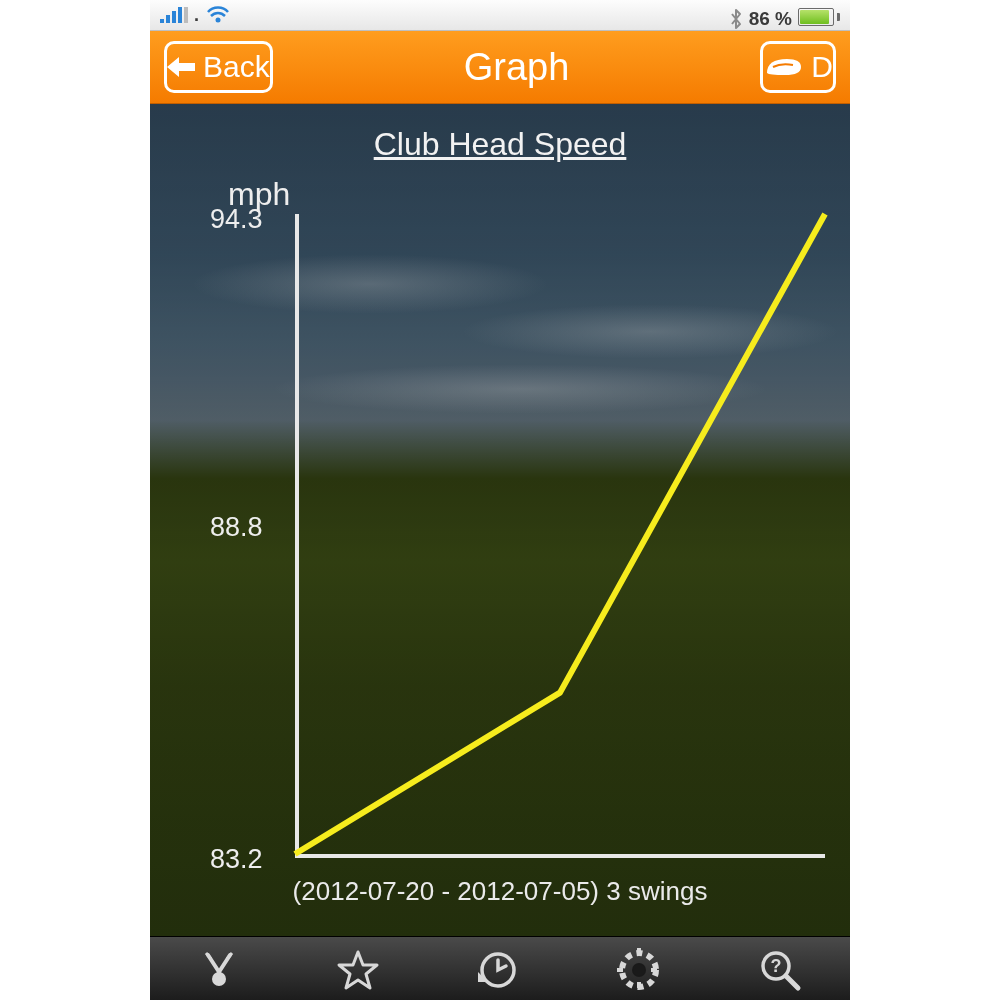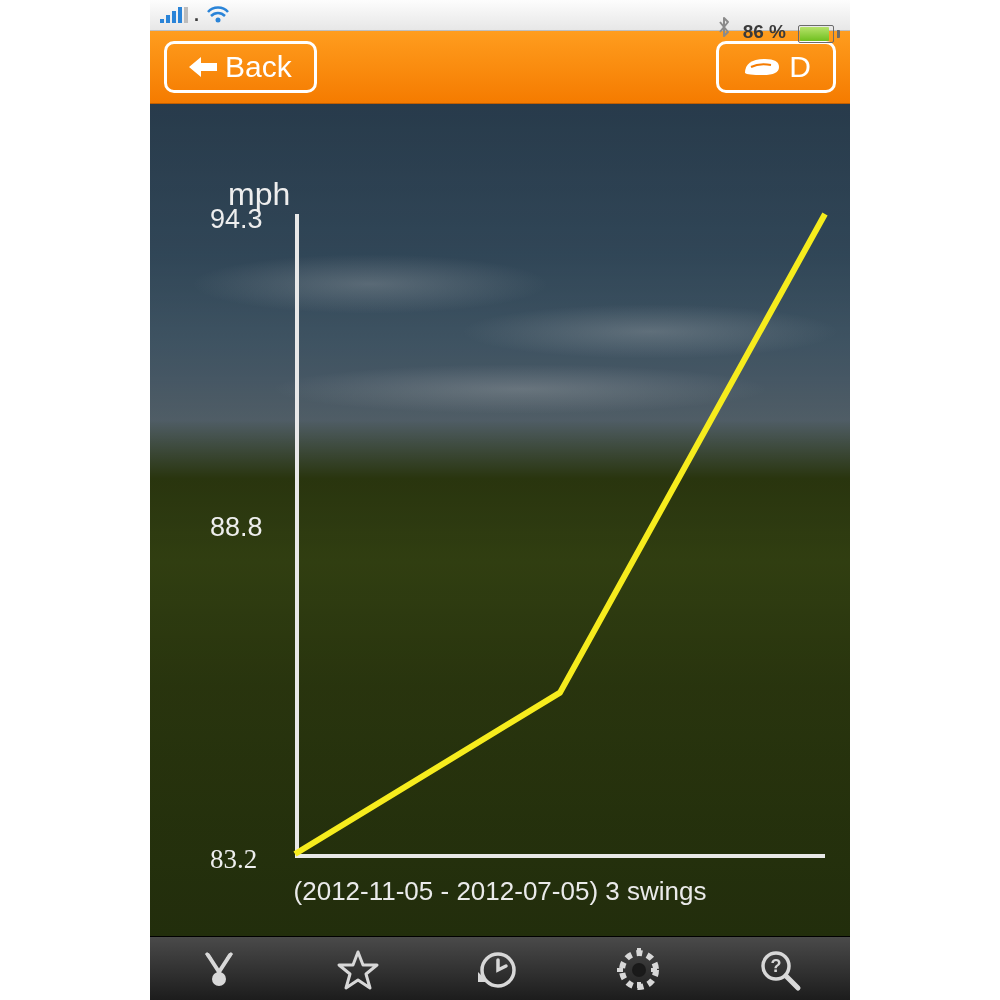--- a/index.html
+++ b/index.html
@@ -36,21 +36,21 @@
   .signal-bars { display:flex; align-items:flex-end; gap:2px; height:16px;}
   .signal-bars span { width:4px; background:#2a84d8; display:block;}
   .signal-bars span:nth-child(1){height:4px;}
   .signal-bars span:nth-child(2){height:8px;}
   .signal-bars span:nth-child(3){height:12px;}
   .signal-bars span:nth-child(4){height:16px;}
   .signal-bars span:nth-child(5){height:16px; background:#bcbcbc;}
   .dot{font-size:18px;color:#3a3a3a;margin-left:-2px;}
   .wifi svg{display:block;}
   .status-center{position:absolute; left:0; right:0; text-align:center; top:5px; font-size:20px; color:#222;}
-  .status-right{position:absolute; right:10px; top:16px; display:flex; align-items:flex-end; gap:12px;}
+  .status-right{position:absolute; right:10px; top:8px; display:flex; align-items:flex-start; gap:6px;}
   .bt{color:#7a7a7a; font-size:20px;}
   .battery{display:flex; align-items:center; gap:3px;}
   .battery-body{width:34px;height:16px;border:1.5px solid #6b6b6b;border-radius:2px;position:relative;}
   .battery-fill{position:absolute;left:1px;top:1px;bottom:1px;width:85%;background:linear-gradient(#b6e26a,#6fbf1f);border-radius:1px;}
   .battery-cap{width:3px;height:8px;background:#6b6b6b;border-radius:0 1px 1px 0;}
   
   .nav-bar{
     height:72px;
     background:linear-gradient(#ff9d1e,#f57b00);
     display:flex;
@@ -58,21 +58,21 @@
     justify-content:space-between;
     padding:0 14px;
     border-bottom:1px solid #c25e00;
   }
   .nav-title{color:#fff;font-size:38px;font-weight:400;text-align:center;flex:1;}
   .nav-btn{
     border:3px solid #fff;
     border-radius:10px;
     color:#fff;
     font-size:30px;
-    padding:6px 22px;
+    padding:6px 0;
     display:flex;
     align-items:center;
     gap:8px;
     background:transparent;
   }
   .club-icon svg{display:block;}
   
   .chart-area{
     position:relative;
     height: 832px;
@@ -157,50 +157,52 @@
 
   <div class="nav-bar">
     <div class="nav-btn">
       <span>
         <svg width="28" height="20" viewBox="0 0 28 20">
             <path d="M12 0 L0 10 L12 20 L12 14 L28 14 L28 6 L12 6 Z" fill="#fff"></path>
           </svg>
       </span>
       <span>Back</span>
     </div>
+    <div class="nav-title">Graph</div>
     <div class="nav-btn">
       <span class="club-icon">
         <svg width="40" height="28" viewBox="0 0 40 28">
           <path d="M4 20 Q4 6 24 6 Q38 6 38 14 Q38 22 22 22 Q6 22 4 20 Z" fill="#fff"></path>
           <path d="M10 14 Q18 10 30 12" stroke="#f57b00" stroke-width="2" fill="none"></path>
         </svg>
       </span>
       <span>D</span>
     </div>
   </div>
 
   <div class="chart-area">
     <div class="cloud c1"></div>
     <div class="cloud c2"></div>
     <div class="cloud c3"></div>
 
+    <div class="chart-title">Club Head Speed</div>
     <div class="y-unit">mph</div>
 
     <div class="axis y-axis"></div>
     <div class="axis x-axis"></div>
 
     <div class="y-tick" style="top:100px;">94.3</div>
     <div class="y-tick" style="top:408px;">88.8</div>
-    <div class="y-tick" style="top:740px;font-family:Liberation Serif, serif;">83.2</div>
+    <div class="y-tick" style="top:740px;">83.2</div>
 
     <svg class="plot" viewBox="0 0 530 640" preserveAspectRatio="none">
       <polyline id="chart-polyline" points="0.0,640.0 265.0,478.6 530.0,0.0"></polyline>
     </svg>
 
-    <div class="caption">(2012-11-05 - 2012-07-05) 3 swings</div>
+    <div class="caption">(2012-07-20 - 2012-07-05) 3 swings</div>
   </div>
 
   <div class="tab-bar">
     <div class="tab-item">
       <svg width="42" height="42" viewBox="0 0 42 42">
         <circle cx="21" cy="30" r="7" fill="#d8d8d8"></circle>
         <path d="M21 23 L10 6" stroke="#d8d8d8" stroke-width="4" stroke-linecap="round"></path>
         <path d="M21 23 L32 6" stroke="#d8d8d8" stroke-width="4" stroke-linecap="round"></path>
         <path d="M8 4 L13 10" stroke="#d8d8d8" stroke-width="3"></path>
         <path d="M34 4 L29 10" stroke="#d8d8d8" stroke-width="3"></path>

